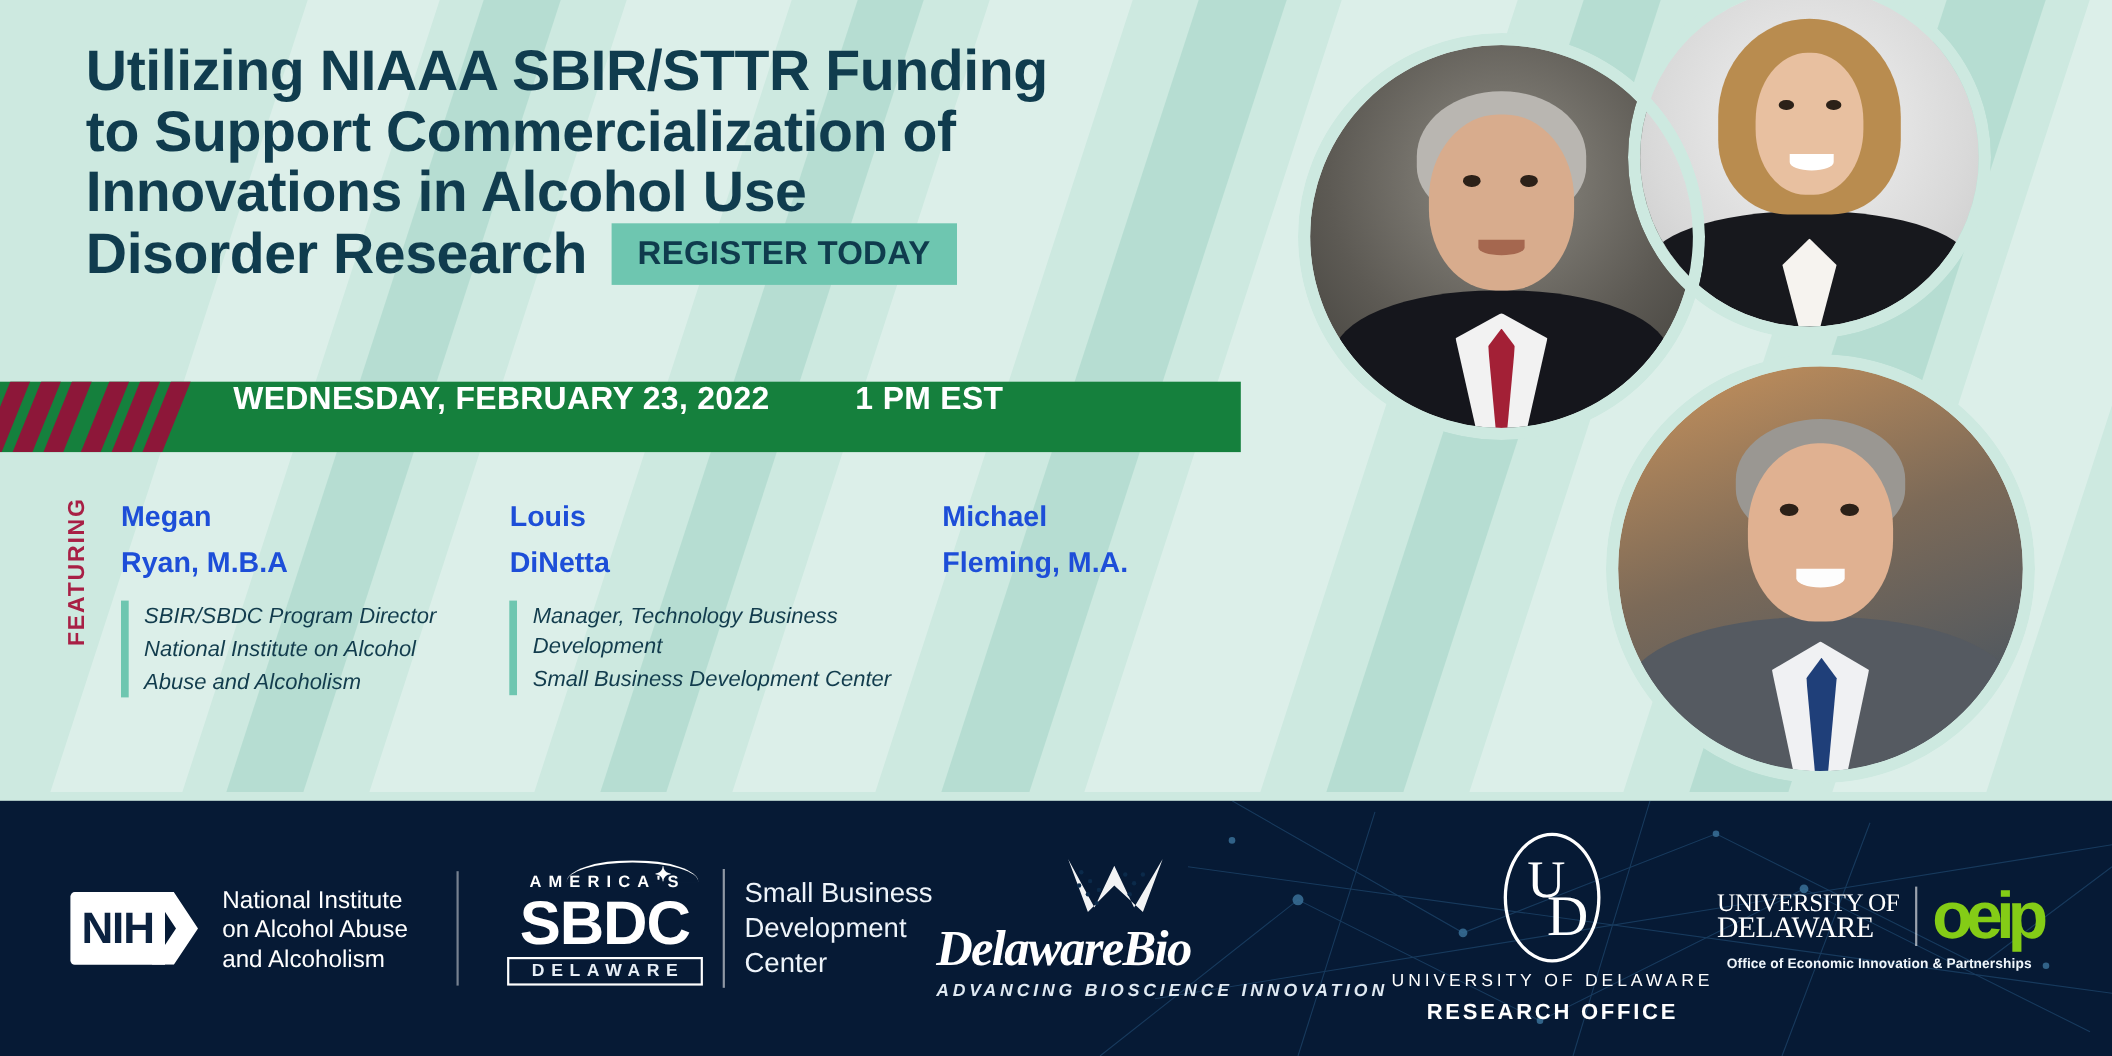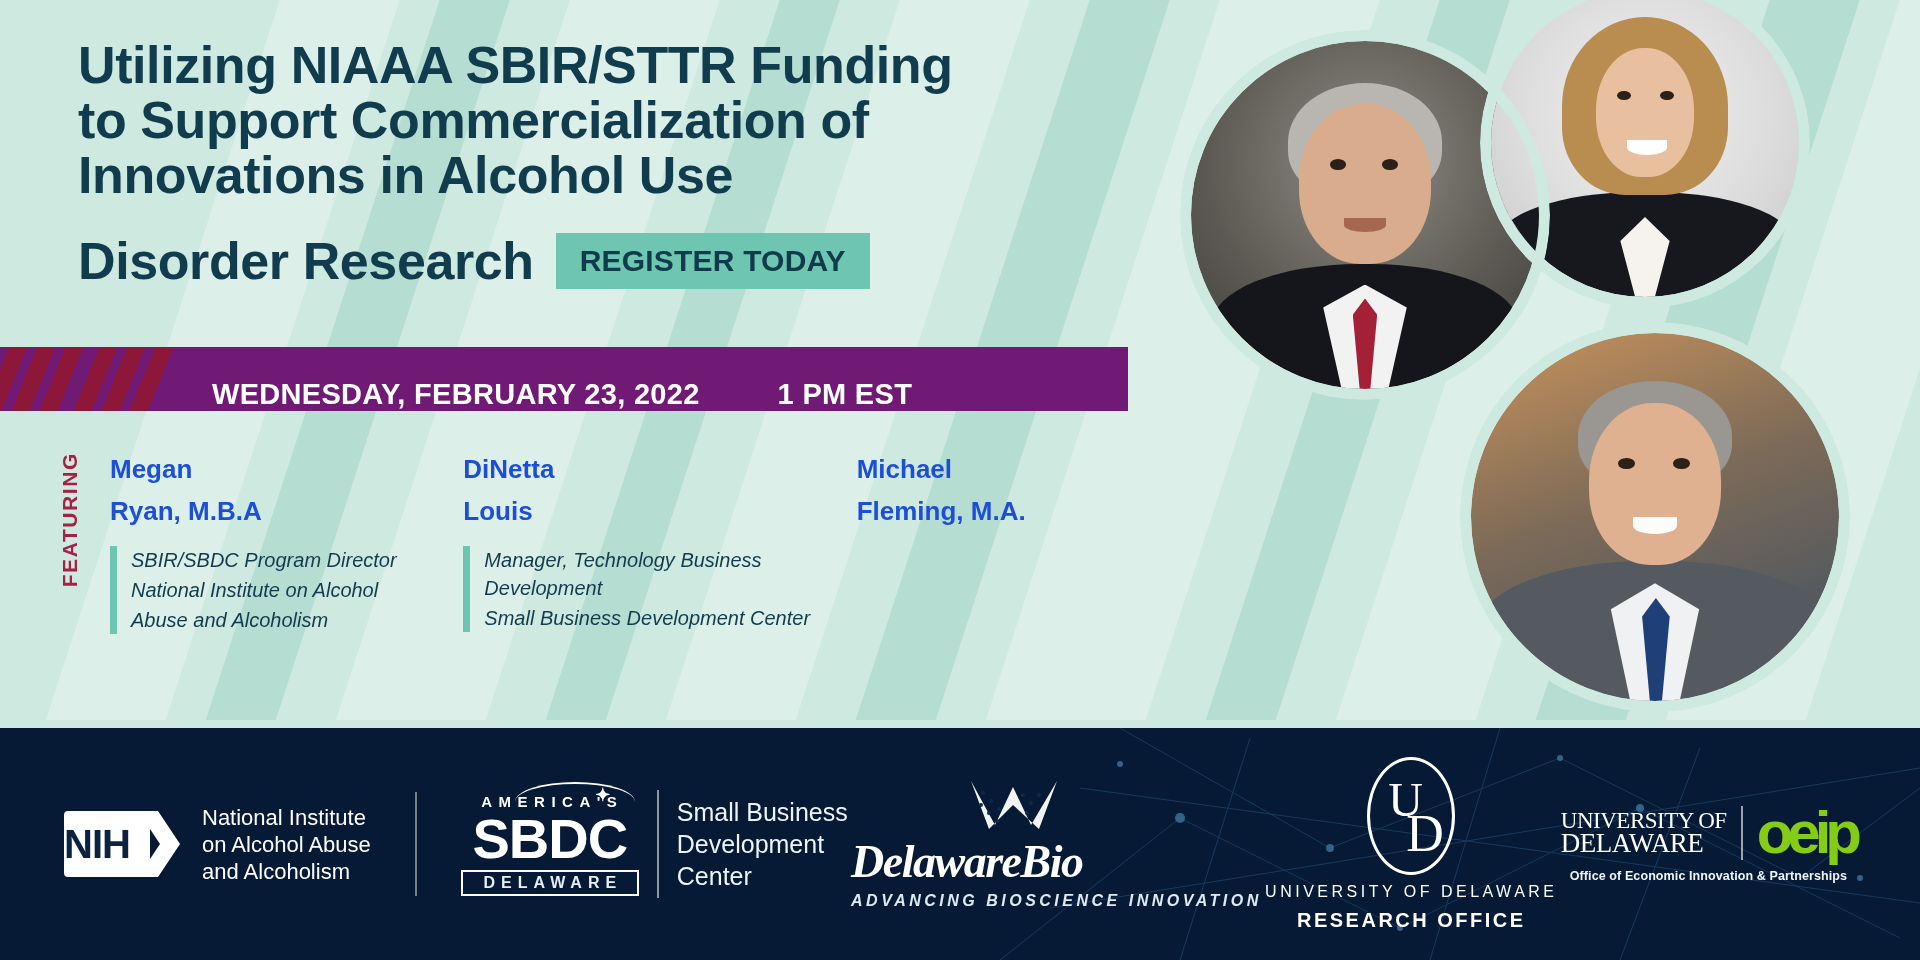--- a/index.html
+++ b/index.html
@@ -48,21 +48,20 @@
     font-size: 52px;
     line-height: 55px;
     letter-spacing: -0.4px;
     color: #103c4e;
     white-space: nowrap;
   }
   .title-last-row {
     display: flex;
     align-items: center;
     gap: 22px;
-    margin-top: 30px;
   }
   .register-btn {
     display: inline-block;
     background: #6ec6b0;
     color: #0f3b4d;
     font-weight: bold;
     font-size: 30px;
     letter-spacing: 0.2px;
     padding: 13px 24px 13px 24px;
     line-height: 1;
@@ -70,23 +69,23 @@
     cursor: pointer;
   }
 
   
   .date-bar {
     position: absolute;
     left: 0;
     top: 347px;
     width: 1128px;
     height: 64px;
-    background: #701a75;
+    background: #15803d;
     display: flex;
-    align-items: flex-end;
+    align-items: flex-start;
     overflow: hidden;
   }
   .date-chevrons {
     position: absolute;
     left: -10px;
     top: 0;
     height: 64px;
     width: 220px;
     overflow: hidden;
   }
@@ -210,21 +209,21 @@
   #logo-nih { gap: 22px; }
   .nih-mark { position: relative; width: 116px; height: 66px; }
   .nih-box {
     position: absolute; left: 0; top: 0; width: 86px; height: 66px;
     background: #fff; border-radius: 4px 0 0 4px;
   }
   .nih-arrow {
     position: absolute; left: 74px; top: 0; width: 42px; height: 66px;
   }
   .nih-text {
-    position: absolute; left: 0; top: 12px;
+    position: absolute; left: 10px; top: 12px;
     color: #0b2240; font-weight: bold; font-size: 40px; line-height: 42px;
     letter-spacing: -1px;
   }
   .nih-name { font-size: 22px; line-height: 27px; color: #fff; }
   .divider-v { width: 2px; height: 104px; background: rgba(255,255,255,0.45); margin: 0 44px; }
 
   
   #logo-sbdc { gap: 0; }
   .sbdc-left { position: relative; width: 178px; text-align: center; }
   .sbdc-americas {
@@ -341,22 +340,22 @@
       <div class="speaker-name">Megan</div>
       <div class="speaker-name">Ryan, M.B.A</div>
       <div class="speaker-meta">
         <div class="speaker-role">SBIR/SBDC Program Director</div>
         <div class="speaker-org">National Institute on Alcohol</div>
         <div class="speaker-org">Abuse and Alcoholism</div>
       </div>
     </div>
 
     <div class="speaker">
+      <div class="speaker-name">Louis</div>
       <div class="speaker-name">DiNetta</div>
-      <div class="speaker-name">Louis</div>
       <div class="speaker-meta">
         <div class="speaker-role">Manager, Technology Business</div>
         <div class="speaker-role">Development</div>
         <div class="speaker-org">Small Business Development Center</div>
       </div>
     </div>
 
     <div class="speaker">
       <div class="speaker-name">Michael</div>
       <div class="speaker-name">Fleming, M.A.</div>

